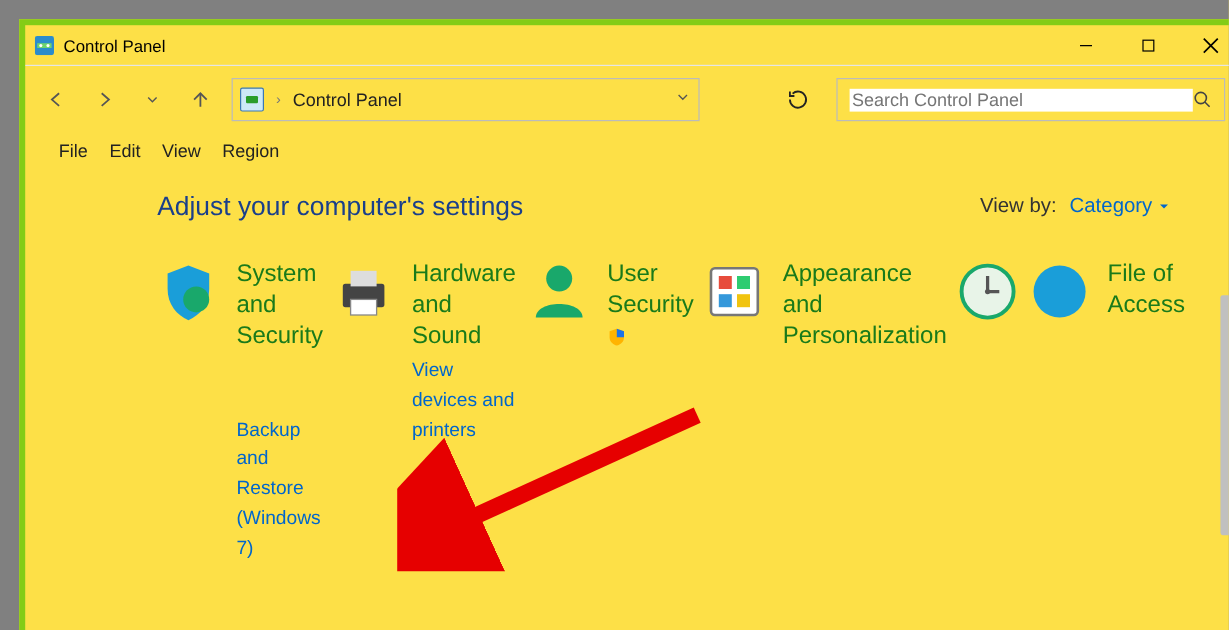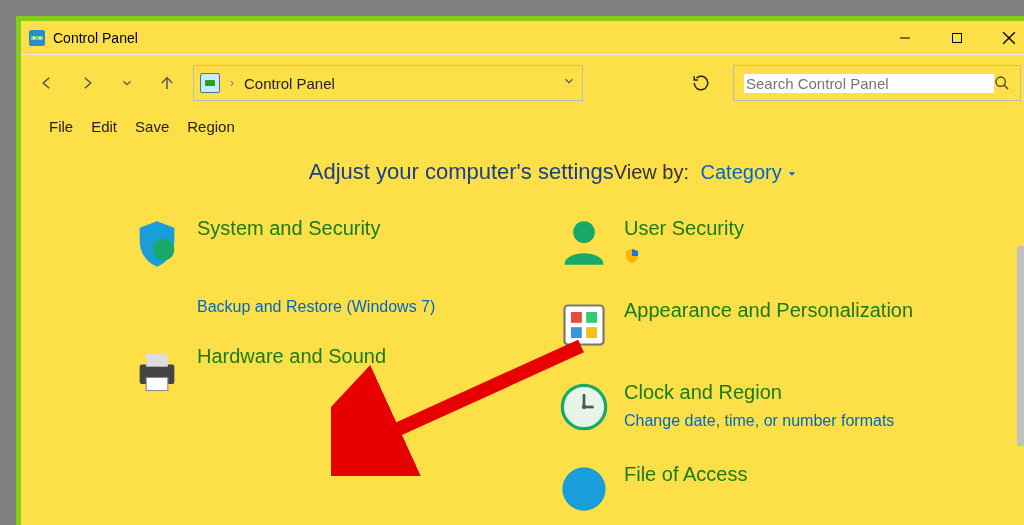--- a/index.html
+++ b/index.html
@@ -15,30 +15,30 @@
   .nav-arrow { width:36px; height:36px; display:flex; align-items:center; justify-content:center; border-radius:4px; }
   .nav-arrow svg { stroke:#555; }
   .address { flex:0 0 auto; width:390px; height:36px; border:1px solid #bbb; display:flex; align-items:center; padding:0 6px; gap:6px; margin-left:4px; }
   .addr-icon { width:20px; height:20px; background:#cde9f7; border:1px solid #3a78b5; border-radius:2px; display:flex; align-items:center; justify-content:center;}
   .addr-icon-inner { width:10px; height:6px; background:#2a9d2a; border-radius:1px;}
   .addr-text { font-size:15px; color:#222; }
   .addr-sep { color:#777; font-size:12px; padding:0 4px;}
   .addr-down { margin-left:auto; }
   .spacer { flex:1;}
   .refresh { width:36px; height:36px; display:flex; align-items:center; justify-content:center; margin:0 10px;}
-  .search { width:288px; height:36px; border:1px solid #bbb; display:flex; align-items:center; padding:0 10px; justify-content:space-between;}
+  .search { width:324px; height:36px; border:1px solid #bbb; display:flex; align-items:center; padding:0 10px; justify-content:space-between;}
   .search input { border:none; outline:none; font-size:15px; color:#666; flex:1;}
   .menubar { height:30px; display:flex; align-items:center; gap:18px; padding:0 28px; font-size:15px; color:#222;}
   .content { position:relative; padding:18px 60px 10px 110px; height:calc(525px - 34px - 56px - 30px); overflow:hidden;}
-  .header-row { display:flex; align-items:center; justify-content:center; margin-bottom:30px;}
+  .header-row { display:flex; align-items:center; justify-content:space-between; margin-bottom:30px;}
   .heading { font-size:22px; color:#1a3f8b; font-weight:400;}
-  .viewby { font-size:20px; color:#333;}
+  .viewby { font-size:17px; color:#333;}
   .viewby a { color:#0066cc; text-decoration:none; margin-left:6px;}
   .grid { display:flex; gap:10px;}
-  .col { flex:1; display:flex; flex-direction:column; gap:24px;}
+  .col { flex:1; display:flex; flex-direction:row; gap:8px;}
   .cat { display:flex; gap:14px;}
   .cat-ico { width:52px; flex:0 0 52px; padding-top:2px;}
   .cat-body { flex:1;}
   .cat-title { font-size:20px; color:#1a7a1a; margin-bottom:4px; line-height:1.3;}
   .cat-links { font-size:16px; line-height:1.55;}
   .cat-links a, .cat-links span.link { color:#0066cc; text-decoration:none; display:inline;}
   .shield-small { width:16px; height:16px; vertical-align:-2px; margin-right:2px;}
   .boxed { border:3px solid #e60000; padding:2px 6px; display:inline-block;}
   .scrollbar { position:absolute; right:0; top:225px; width:18px; height:200px; background:#c0c0c0; border-radius:2px;}
   .redarrow { position:absolute; pointer-events:none;}
@@ -122,21 +122,21 @@
       <svg width="16" height="16" viewBox="0 0 24 24" fill="none" stroke="#444" stroke-width="2">
           <circle cx="10" cy="10" r="7"></circle>
           <line x1="21" y1="21" x2="15" y2="15"></line>
         </svg>
     </div>
   </div>
 
   <div class="menubar">
     <span>File</span>
     <span>Edit</span>
-    <span>Save</span>
+    <span>View</span>
     <span>Region</span>
   </div>
 
   <div class="content">
     <div class="header-row">
       <div class="heading">Adjust your computer's settings</div>
       <div class="viewby">
         <span>View by:</span>
         <a href="#"><span>Category</span> <svg width="10" height="10" viewBox="0 0 24 24" fill="#0066cc">
               <polygon points="4,8 20,8 12,16"></polygon>
@@ -168,20 +168,23 @@
         <div class="cat">
           <div class="cat-ico">
             <svg width="52" height="52" viewBox="0 0 48 48">
                 <rect x="8" y="18" width="32" height="18" rx="2" fill="#444"></rect>
                 <rect x="14" y="8" width="20" height="12" fill="#ddd"></rect>
                 <rect x="14" y="30" width="20" height="12" fill="#fff" stroke="#888"></rect>
               </svg>
           </div>
           <div class="cat-body">
             <div class="cat-title">Hardware and Sound</div>
+            <div class="cat-links">
+              <a href="#">View devices and printers</a>
+            </div>
           </div>
         </div>
       </div>
 
       <div class="col">
         <div class="cat">
           <div class="cat-ico">
             <svg width="52" height="52" viewBox="0 0 48 48">
                 <circle cx="24" cy="14" r="10" fill="#19a86b"></circle>
                 <path d="M6 44 C6 30 42 30 42 44 Z" fill="#19a86b"></path>
@@ -214,26 +217,20 @@
         </div>
 
         <div class="cat">
           <div class="cat-ico">
             <svg width="52" height="52" viewBox="0 0 48 48">
                 <circle cx="24" cy="24" r="20" fill="#e8f4e8" stroke="#19a86b" stroke-width="3"></circle>
                 <line x1="24" y1="24" x2="24" y2="12" stroke="#555" stroke-width="2.5"></line>
                 <line x1="24" y1="24" x2="33" y2="24" stroke="#555" stroke-width="2.5"></line>
                 <circle cx="24" cy="24" r="2" fill="#555"></circle>
               </svg>
-          </div>
-          <div class="cat-body">
-            <div class="cat-title">Clock and Region</div>
-            <div class="cat-links">
-              <a href="#">Change date, time, or number formats</a>
-            </div>
           </div>
         </div>
 
         <div class="cat">
           <div class="cat-ico">
             <svg width="52" height="52" viewBox="0 0 48 48">
                 <circle cx="24" cy="24" r="20" fill="#1a9ed9"></circle>
               </svg>
           </div>
           <div class="cat-body">

